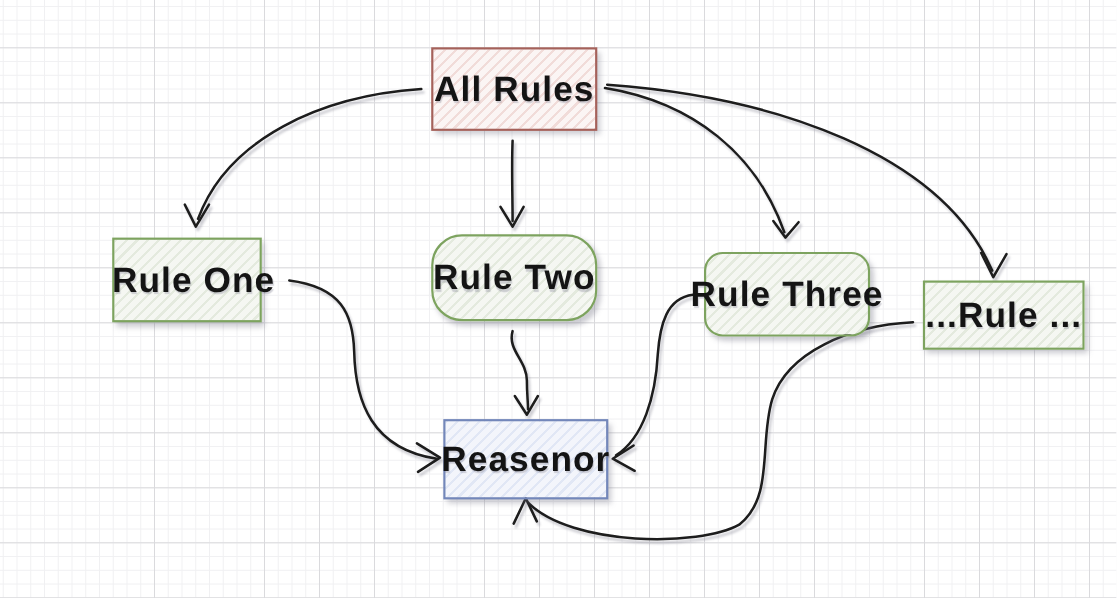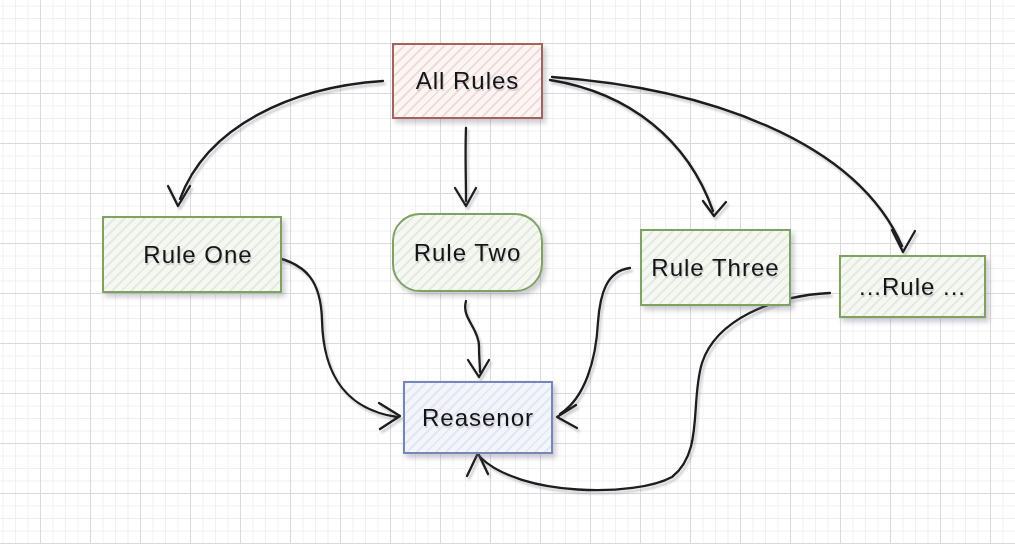--- a/index.html
+++ b/index.html
@@ -39,25 +39,26 @@
   .node {
     position: absolute;
     display: flex;
     align-items: center;
     justify-content: center;
     border: 2px solid;
     box-sizing: border-box;
     box-shadow: 3px 4px 5px rgba(110,110,125,0.35);
   }
   .node .label {
-    font-size: 24px;
+    font-size: 32px;
     color: #141414;
     letter-spacing: 1px;
     white-space: nowrap;
     text-shadow: 1px 2px 1px rgba(130,130,145,0.35);
+    font-weight: bold;
   }
   .node-red {
     border-color: #a5615a;
     background: repeating-linear-gradient(135deg, #f1dcd9 0 2px, #fbf5f4 2px 7px);
   }
   .node-green {
     border-color: #7da35f;
     background: repeating-linear-gradient(135deg, #e4eade 0 2px, #f5f7f2 2px 7px);
   }
   .node-blue {
@@ -110,29 +111,29 @@
     <g>
       <path d="M 830 293 C 772 296 716 320 702 363 C 690 402 704 452 672 477 C 636 497 520 497 480 457"></path>
       <path d="M 467 476 L 478 453 L 488 474"></path>
     </g>
   </svg>
 
   <div class="node node-red" style="left:392px; top:43px; width:151px; height:76px;">
     <span class="label">All Rules</span>
   </div>
 
-  <div class="node node-green" style="left:102px; top:216px; width:180px; height:77px;padding-left:12px;">
+  <div class="node node-green" style="left:102px; top:216px; width:136px; height:77px;padding-left:12px;">
     <span class="label">Rule One</span>
   </div>
 
   <div class="node node-green" style="left:392px; top:213px; width:151px; height:79px;border-radius:28px;">
     <span class="label">Rule Two</span>
   </div>
 
-  <div class="node node-green" style="left:640px; top:229px; width:151px; height:77px;">
+  <div class="node node-green" style="left:640px; top:229px; width:151px; height:77px;border-radius:17px;">
     <span class="label">Rule Three</span>
   </div>
 
   <div class="node node-green" style="left:839px; top:255px; width:147px; height:63px;">
     <span class="label">...Rule ...</span>
   </div>
 
   <div class="node node-blue" style="left:403px; top:381px; width:150px; height:73px;">
     <span class="label">Reasenor</span>
   </div>

